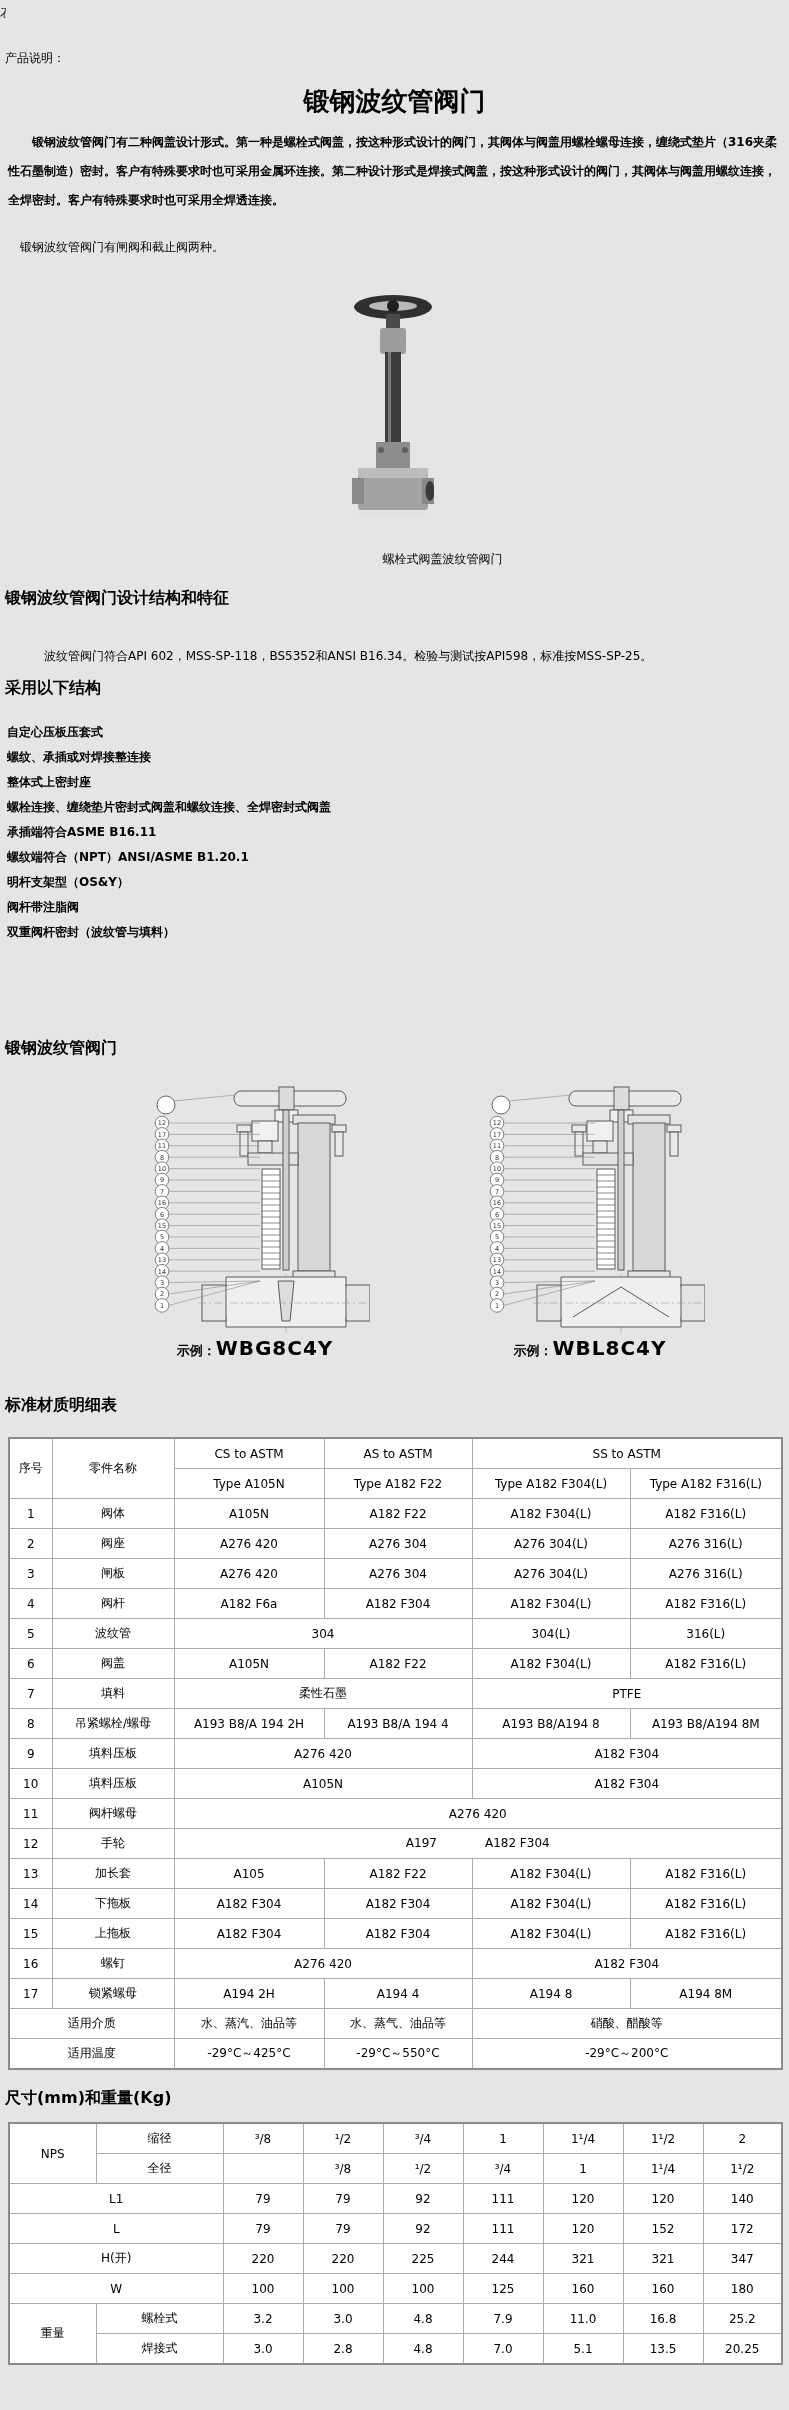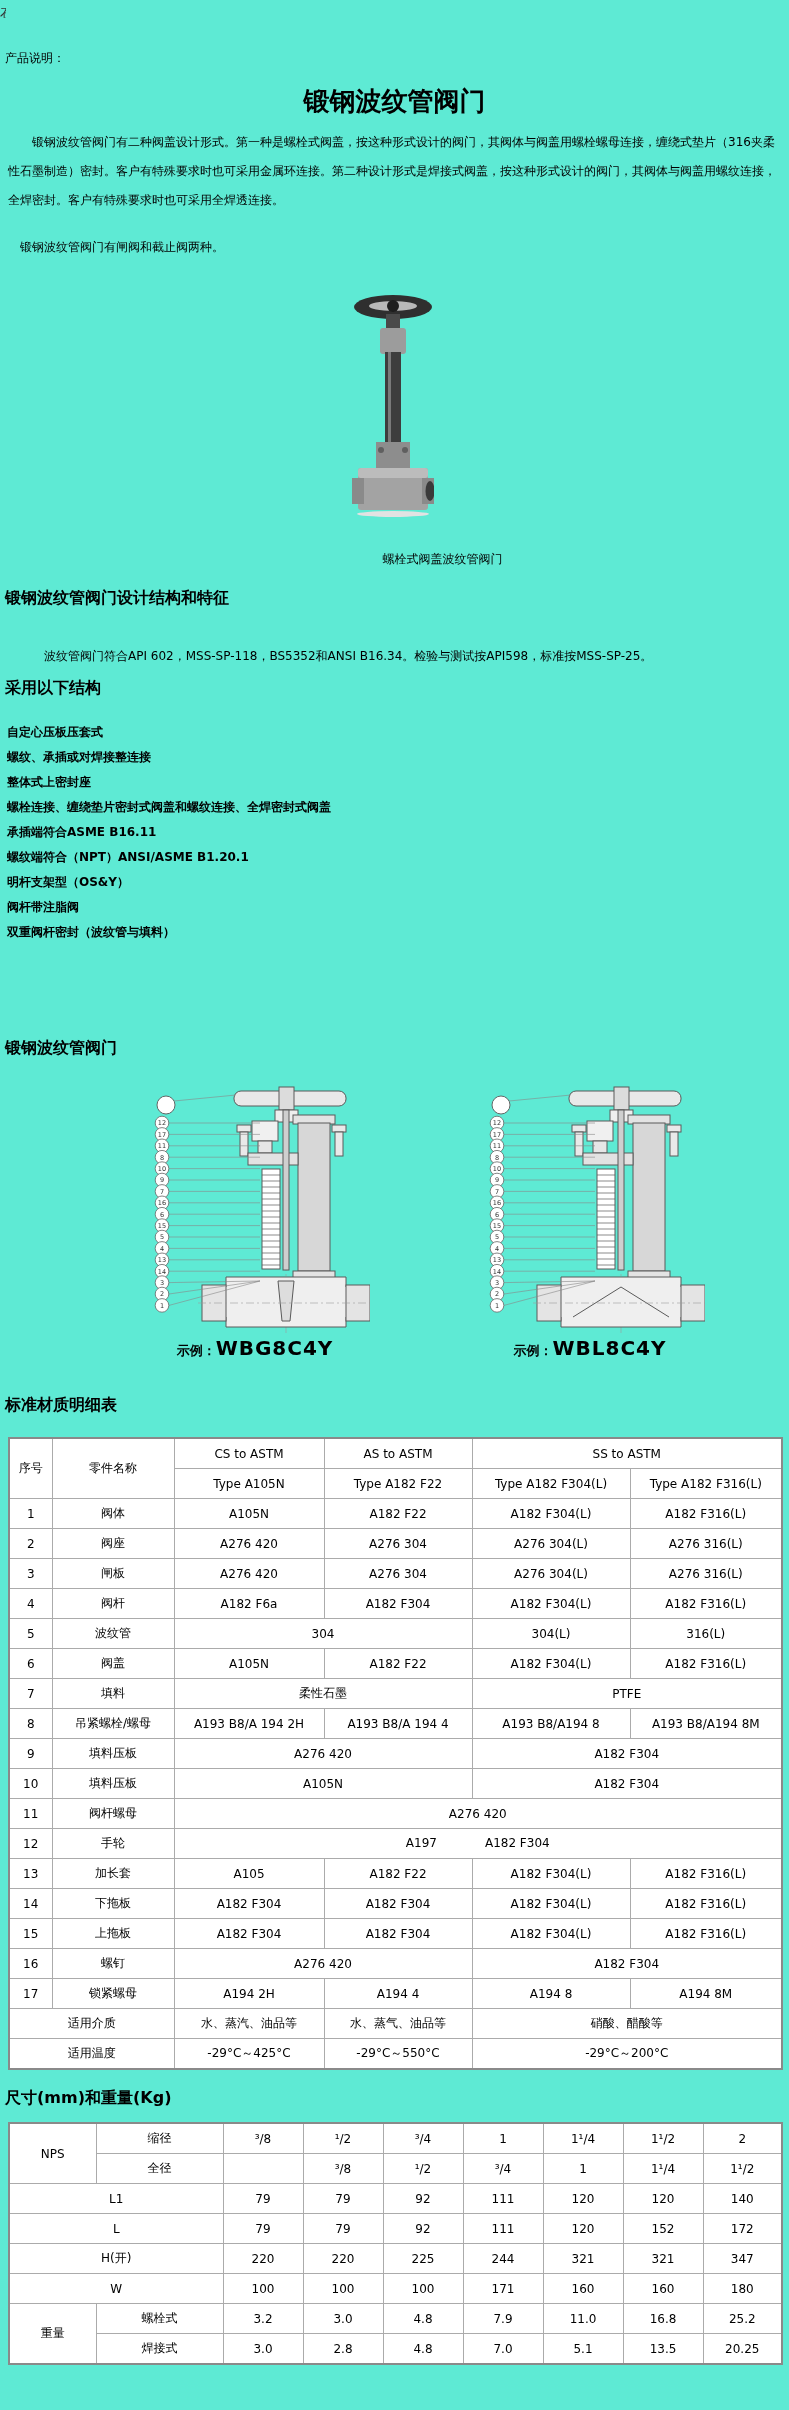--- a/index.html
+++ b/index.html
@@ -1,22 +1,22 @@
 <!DOCTYPE html>
 <html><head>
 <meta charset="utf-8">
 <style>
   html,body{margin:0;padding:0;background:#fff;}
-  .page{position:relative;width:789px;height:2410px;background:#5eead4;overflow:hidden;
+  .page{position:relative;width:789px;height:2410px;background:#e5e5e5;overflow:hidden;
         font-family:"DejaVu Sans",sans-serif;color:#000;font-size:12px;}
   .abs{position:absolute;}
   .edge-artifact{left:0;top:5px;width:6px;height:13px;overflow:hidden;font-size:13px;color:#333;}
   .product-label{left:5px;top:50px;}
   .page-title{left:0;top:84px;width:789px;text-align:center;font-size:26px;font-weight:bold;}
-  .body-par{left:8px;top:128px;width:773px;line-height:29px;text-indent:2em;margin:0;}
+  .body-par{left:8px;top:128px;width:773px;line-height:29px;text-indent:2em;margin:0;font-weight:bold;}
   .body-par2{left:20px;top:233px;width:773px;line-height:29px;margin:0;}
   .photo{left:352px;top:292px;width:82px;height:226px;}
   .photo-caption{left:0;top:551px;width:789px;text-align:center;padding-left:48px;}
   .sec-heading{font-weight:bold;font-size:16px;}
   .design-heading{left:5px;top:588px;}
   .design-par{left:8px;top:630px;width:773px;line-height:29px;text-indent:2em;margin:12px;}
   .structures-heading{left:5px;top:678px;}
   .structures{left:7px;top:720px;width:760px;font-weight:bold;}
   .struct-item{line-height:25px;}
   .diagrams-heading{left:5px;top:1038px;}
@@ -490,21 +490,21 @@
           <td>244</td>
           <td>321</td>
           <td>321</td>
           <td>347</td>
         </tr>
         <tr>
           <td colspan="2">W</td>
           <td>100</td>
           <td>100</td>
           <td>100</td>
-          <td>171</td>
+          <td>125</td>
           <td>160</td>
           <td>160</td>
           <td>180</td>
         </tr>
         <tr>
           <td rowspan="2">重量</td>
           <td>螺栓式</td>
           <td>3.2</td>
           <td>3.0</td>
           <td>4.8</td>

